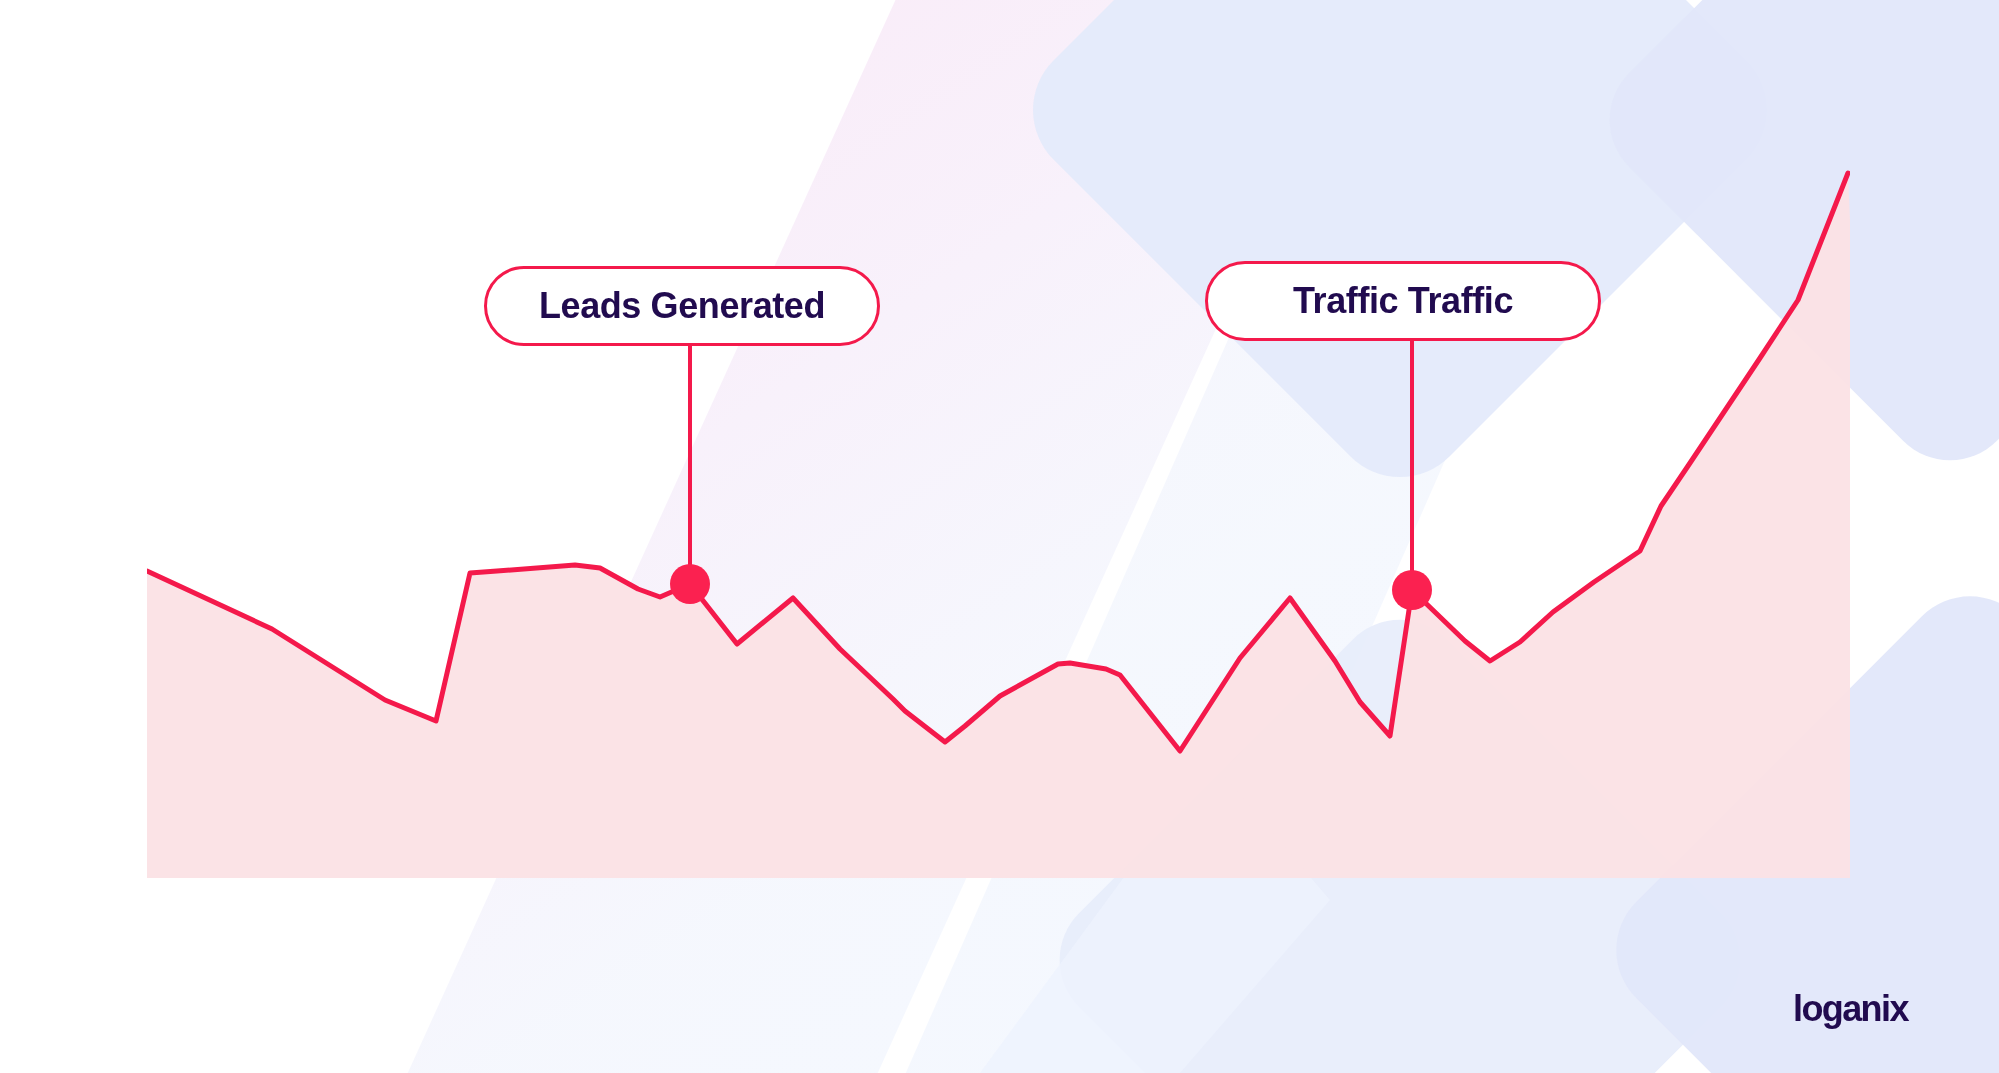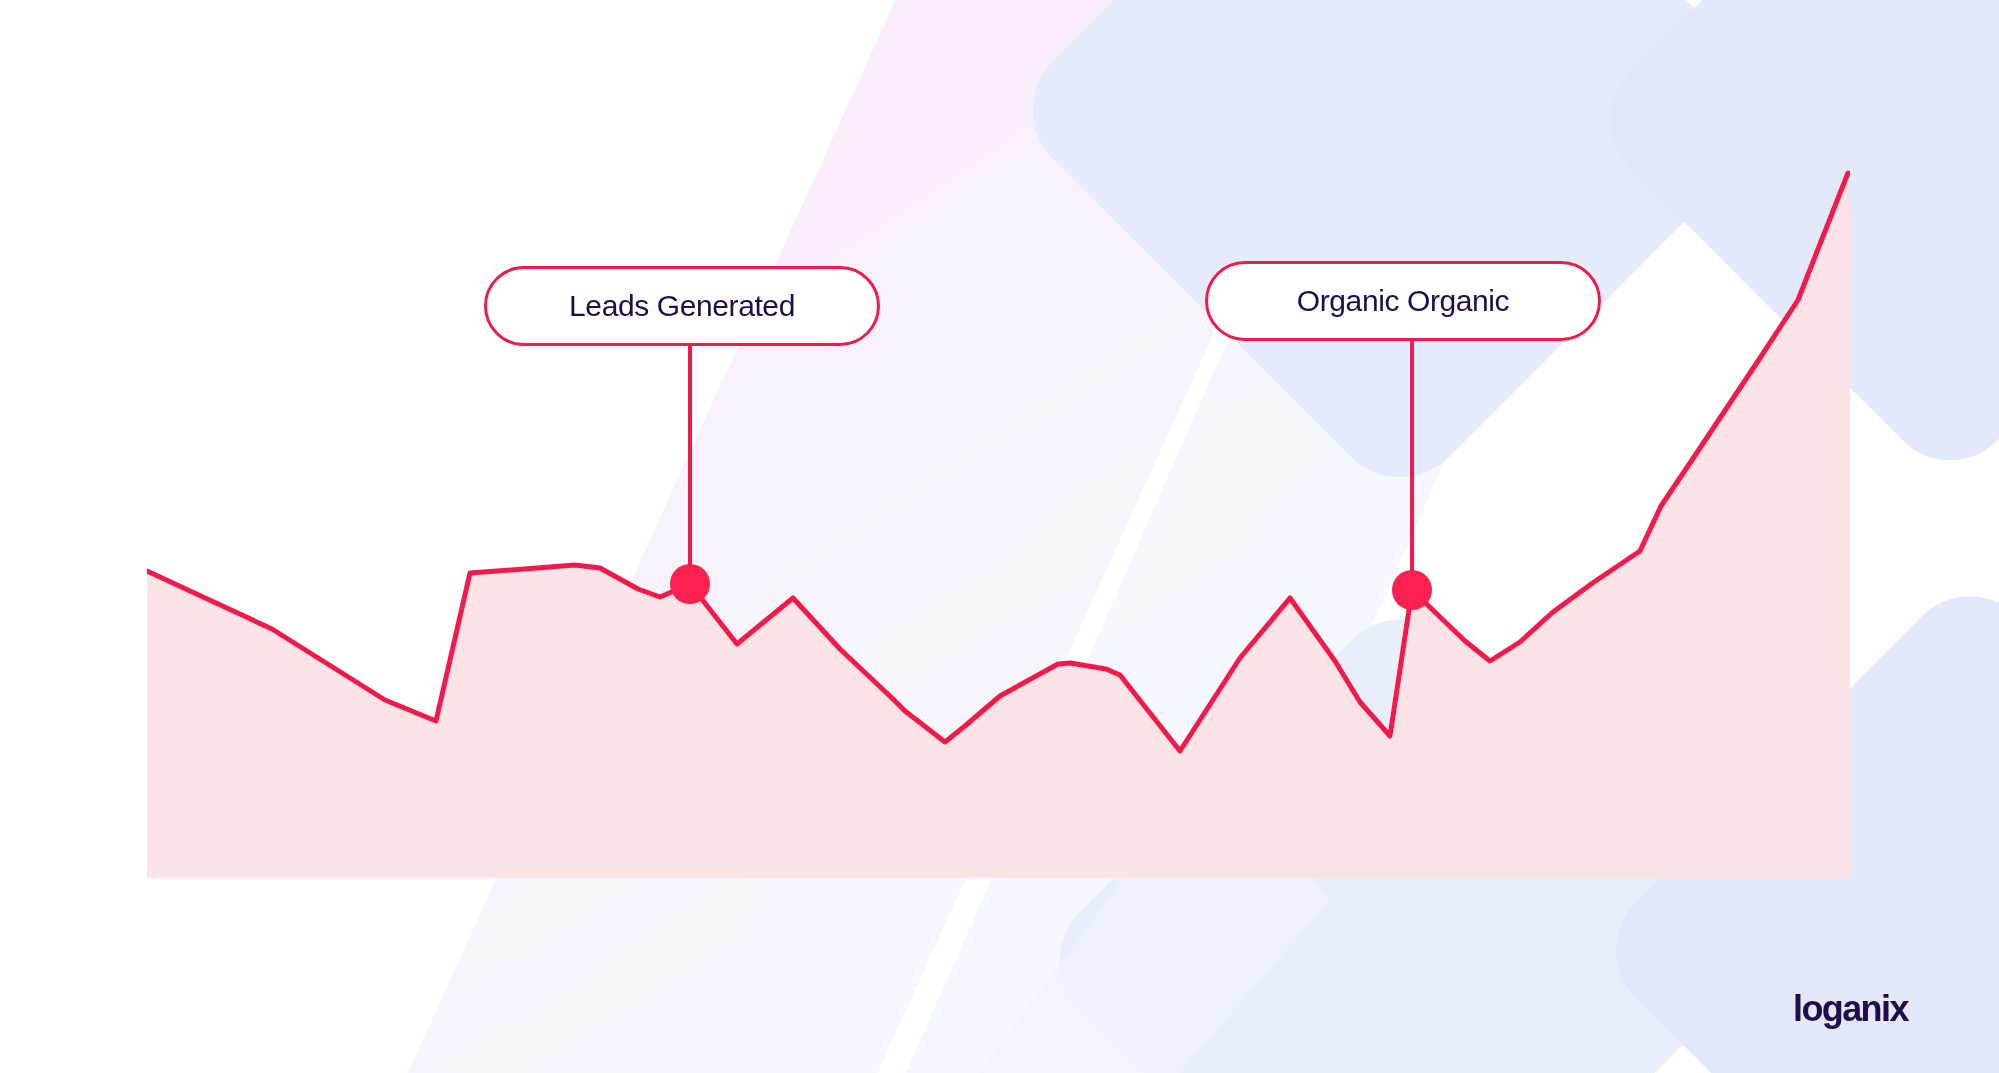--- a/index.html
+++ b/index.html
@@ -29,22 +29,22 @@
     align-items: center;
     justify-content: center;
     background: #ffffff;
     border: 3px solid #F4194B;
     border-radius: 999px;
     box-sizing: border-box;
     white-space: nowrap;
   }
   .pill-text {
     font-family: "Liberation Sans", sans-serif;
-    font-weight: normal;
-    font-size: 30px;
+    font-weight: bold;
+    font-size: 36px;
     letter-spacing: -0.4px;
     color: #210B4F;
     line-height: 1;
   }
   #pill-leads {
     left: 484px;
     top: 266px;
     width: 396px;
     height: 80px;
   }
@@ -143,21 +143,21 @@
     </g>
     <circle cx="690" cy="584" r="20" fill="#FB2150"></circle>
     <circle cx="1412" cy="590" r="20" fill="#FB2150"></circle>
   </svg>
 
   <div class="pill" id="pill-leads" style="left: 484px; top: 266px; width: 396px; height: 80px; border-color: rgb(244, 25, 75); background: rgb(255, 255, 255);">
     <span class="pill-text" style="color: rgb(33, 11, 79);">Leads Generated</span>
   </div>
 
   <div class="pill" id="pill-organic" style="left: 1205px; top: 261px; width: 396px; height: 80px; border-color: rgb(244, 25, 75); background: rgb(255, 255, 255);">
-    <span class="pill-text" style="color: rgb(33, 11, 79);">Organic Organic</span>
+    <span class="pill-text" style="color: rgb(33, 11, 79);">Traffic Traffic</span>
   </div>
 
   <div id="logo">
     <svg viewBox="0 0 140 52" xmlns="http://www.w3.org/2000/svg">
       <text x="0" y="35" font-family="Liberation Sans, sans-serif" font-size="36" font-weight="bold" letter-spacing="-1.6" fill="#210B4F">loganix</text>
     </svg>
   </div>
 
 </div>
 

